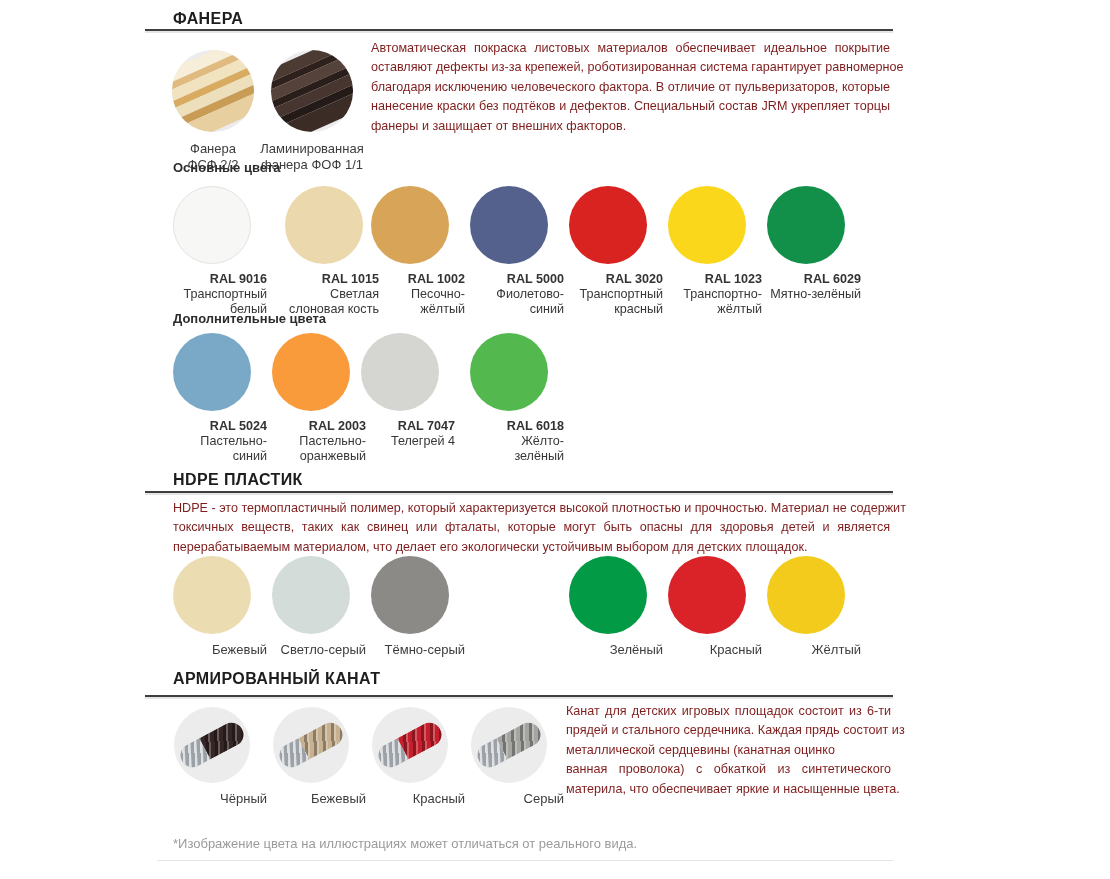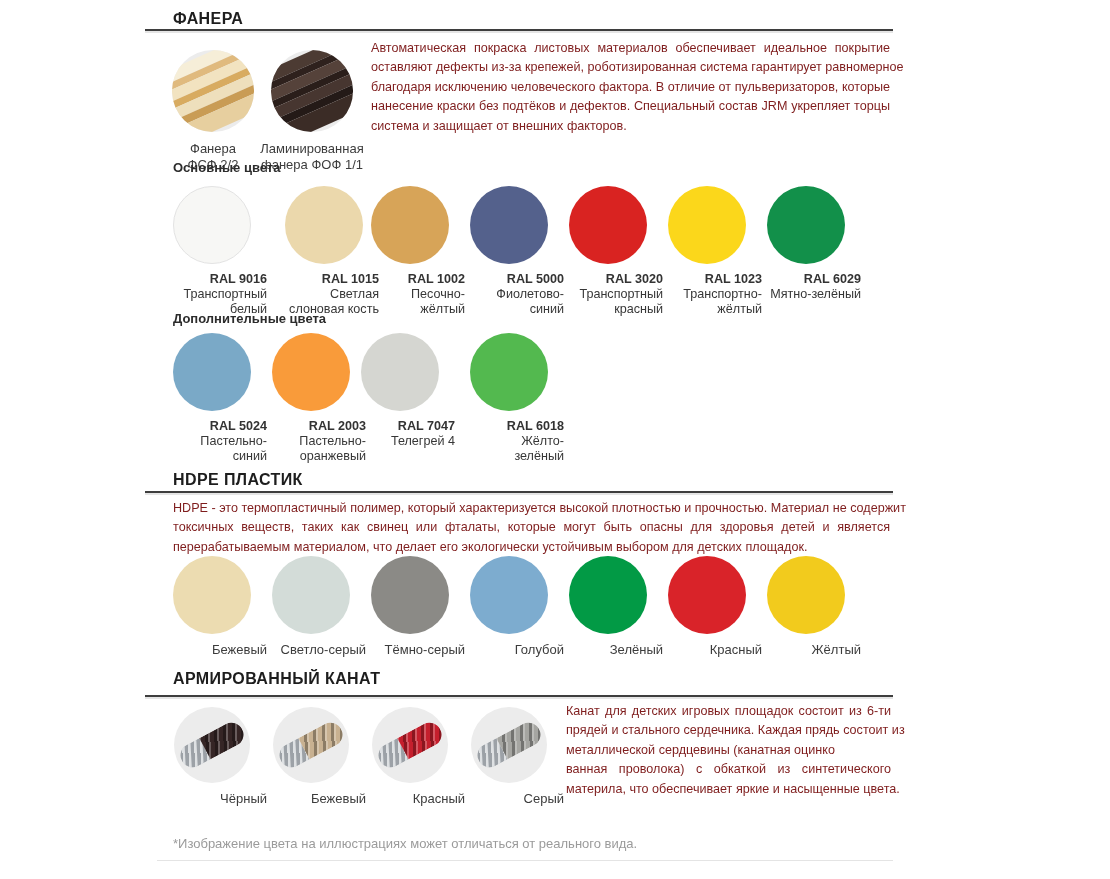--- a/index.html
+++ b/index.html
@@ -80,21 +80,21 @@
     </svg>
     <div class="mat-label">Ламинированная</div>
     <div class="mat-label" style="margin-top:0;">фанера ФОФ 1/1</div>
   </div>
 
   <div class="abs para" style="left:371px;top:39px;width:519px;">
     <div class="jline">Автоматическая покраска листовых материалов обеспечивает идеальное покрытие</div>
     <div class="jline">оставляют дефекты из-за крепежей, роботизированная система гарантирует равномерное</div>
     <div class="jline">благодаря исключению человеческого фактора. В отличие от пульверизаторов, которые</div>
     <div class="jline">нанесение краски без подтёков и дефектов. Специальный состав JRM укрепляет торцы</div>
-    <div class="pline">система и защищает от внешних факторов.</div>
+    <div class="pline">фанеры и защищает от внешних факторов.</div>
   </div>
 
   <div class="abs sub-label" style="left:173px;top:160px;">Основные цвета</div>
 
   <div class="col" style="left:157px;top:186px;">
     <div class="circle bordered" style="background-color: rgb(247, 247, 245);"></div>
     <div class="code">RAL 9016</div>
     <div class="cname">Транспортный</div>
     <div class="cname">белый</div>
   </div>
@@ -175,24 +175,20 @@
     <div class="circle" style="background-color: rgb(236, 220, 177);"></div>
     <div class="plain-name">Бежевый</div>
   </div>
   <div class="col" style="left:256px;top:556px;">
     <div class="circle" style="background-color: rgb(211, 220, 216);"></div>
     <div class="plain-name">Светло-серый</div>
   </div>
   <div class="col" style="left:355px;top:556px;">
     <div class="circle" style="background-color: rgb(139, 138, 134);"></div>
     <div class="plain-name">Тёмно-серый</div>
-  </div>
-  <div class="col" style="left:454px;top:556px;">
-    <div class="circle" style="background-color: rgb(125, 172, 207);"></div>
-    <div class="plain-name">Голубой</div>
   </div>
   <div class="col" style="left:553px;top:556px;">
     <div class="circle" style="background-color: rgb(2, 154, 69);"></div>
     <div class="plain-name">Зелёный</div>
   </div>
   <div class="col" style="left:652px;top:556px;">
     <div class="circle" style="background-color: rgb(217, 35, 41);"></div>
     <div class="plain-name">Красный</div>
   </div>
   <div class="col" style="left:751px;top:556px;">

